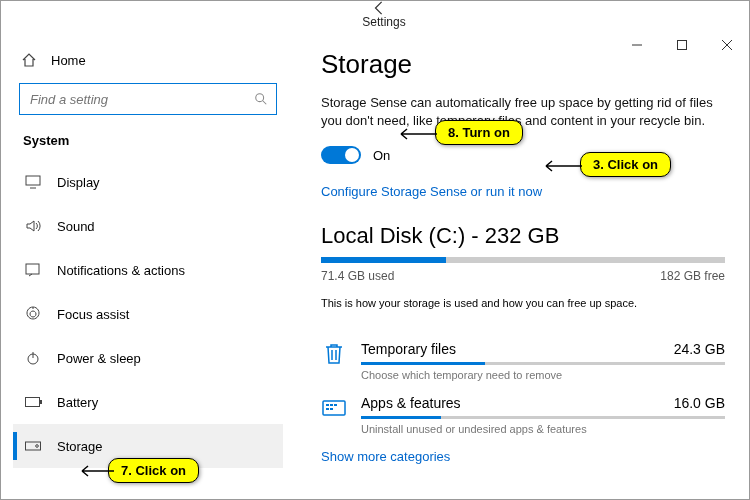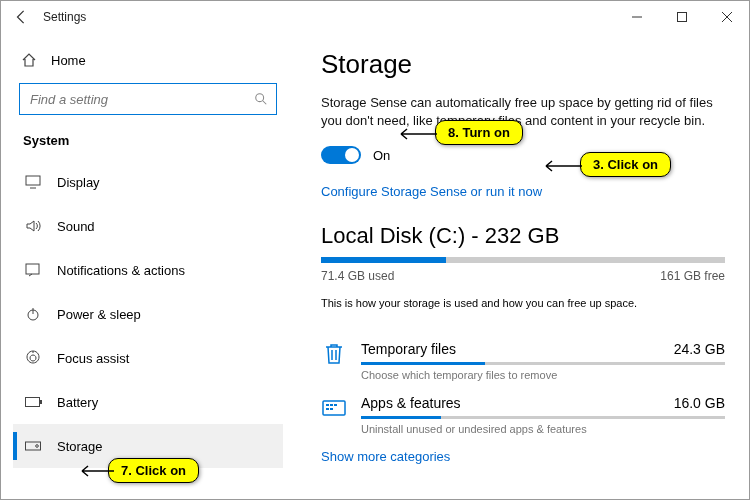--- a/index.html
+++ b/index.html
@@ -1,17 +1,17 @@
 <!DOCTYPE html>
 <html><head>
 <meta charset="utf-8">
 <style>
   * { box-sizing: border-box; font-family: "Segoe UI", Arial, sans-serif; }
   body { margin:0; padding:0; width:750px; height:500px; background:#fff; overflow:hidden; border:1px solid #999; font-size:13px; color:#000;}
-  .titlebar { height:32px; display:flex; align-items:center; padding-left:8px; }
+  .titlebar { height:32px; display:flex; align-items:center; padding-left:8px;flex-direction:column; }
   .back-btn { width:24px; height:24px; display:flex; align-items:center; justify-content:center; color:#333; }
   .wtitle { margin-left:10px; font-size:12px; color:#222; }
   .winctl { margin-left:auto; display:flex; }
   .winctl div { width:45px; height:32px; display:flex; align-items:center; justify-content:center; color:#333; }
   .body { display:flex; height:calc(500px - 32px); }
   .sidebar { width:290px; padding:8px 8px 0 12px; position:relative; }
   .home-row { display:flex; align-items:center; height:38px; padding-left:8px; gap:14px; }
   .home-row .icon { width:16px; color:#444;}
   .watermark { position:absolute; left:12px; top:36px; font-style:italic; font-weight:600; font-size:18px; color:rgba(130,130,130,0.55); text-shadow:1px 1px 0 #fff, -1px -1px 0 #fff; pointer-events:none;}
   .search { margin:4px 6px 10px 6px; border:1px solid #0078d7; height:32px; display:flex; align-items:center; padding:0 8px; position:relative; }
@@ -118,33 +118,33 @@
           <svg width="16" height="14" viewBox="0 0 16 14">
             <rect x="1" y="1" width="13" height="10" stroke="#444" fill="none"></rect>
             <path d="M4 13l3-2" stroke="#444"></path>
           </svg>
         </span>
       <span>Notifications &amp; actions</span>
     </div>
     <div class="nav-item">
       <span class="icon">
           <svg width="16" height="16" viewBox="0 0 16 16">
+            <path d="M8 1a6 6 0 1 0 .001 0z M8 1v2 M8 5a3 3 0 1 0 .001 0" stroke="#444" fill="none"></path>
+          </svg>
+        </span>
+      <span>Focus assist</span>
+    </div>
+    <div class="nav-item">
+      <span class="icon">
+          <svg width="16" height="16" viewBox="0 0 16 16">
             <circle cx="8" cy="9" r="5" stroke="#444" fill="none"></circle>
             <line x1="8" y1="2" x2="8" y2="8" stroke="#444"></line>
           </svg>
         </span>
       <span>Power &amp; sleep</span>
-    </div>
-    <div class="nav-item">
-      <span class="icon">
-          <svg width="16" height="16" viewBox="0 0 16 16">
-            <path d="M8 1a6 6 0 1 0 .001 0z M8 1v2 M8 5a3 3 0 1 0 .001 0" stroke="#444" fill="none"></path>
-          </svg>
-        </span>
-      <span>Focus assist</span>
     </div>
     <div class="nav-item">
       <span class="icon">
           <svg width="18" height="10" viewBox="0 0 18 10">
             <rect x="0.5" y="0.5" width="14" height="9" stroke="#444" fill="none"></rect>
             <rect x="15" y="3" width="2" height="4" fill="#444"></rect>
           </svg>
         </span>
       <span>Battery</span>
     </div>
@@ -171,39 +171,39 @@
     </div>
 
     <div class="link">Configure Storage Sense or run it now</div>
 
     <div class="disk-title">Local Disk (C:) - 232 GB</div>
     <div class="bar">
         <div class="fill" style="width:31%"></div>
       </div>
     <div class="bar-labels">
       <span>71.4 GB used</span>
-      <span>161 GB free</span>
+      <span>182 GB free</span>
     </div>
     <div class="hint">This is how your storage is used and how you can free up space.</div>
 
     <div class="cat">
       <div class="cicn">
           <svg width="22" height="24" viewBox="0 0 22 24">
             <path d="M3 5h16M8 5V3h6v2M5 5l1 16h10l1-16M9 8v10M13 8v10" stroke="#0078d7" fill="none" stroke-width="1.5"></path>
           </svg>
         </div>
       <div class="cbody">
         <div class="crow">
             <span>Temporary files</span>
             <span>24.3 GB</span>
           </div>
         <div class="cbar">
             <div class="cfill" style="width:34%"></div>
           </div>
-        <div class="csub">Choose which temporary files to remove</div>
+        <div class="csub">Choose which temporary need to remove</div>
       </div>
     </div>
 
     <div class="cat">
       <div class="cicn">
           <svg width="24" height="20" viewBox="0 0 24 20">
             <rect x="1" y="3" width="22" height="14" rx="1" stroke="#0078d7" fill="none" stroke-width="1.5"></rect>
             <rect x="4" y="6" width="3" height="2" fill="#0078d7"></rect>
             <rect x="8" y="6" width="3" height="2" fill="#0078d7"></rect>
             <rect x="12" y="6" width="3" height="2" fill="#0078d7"></rect>

